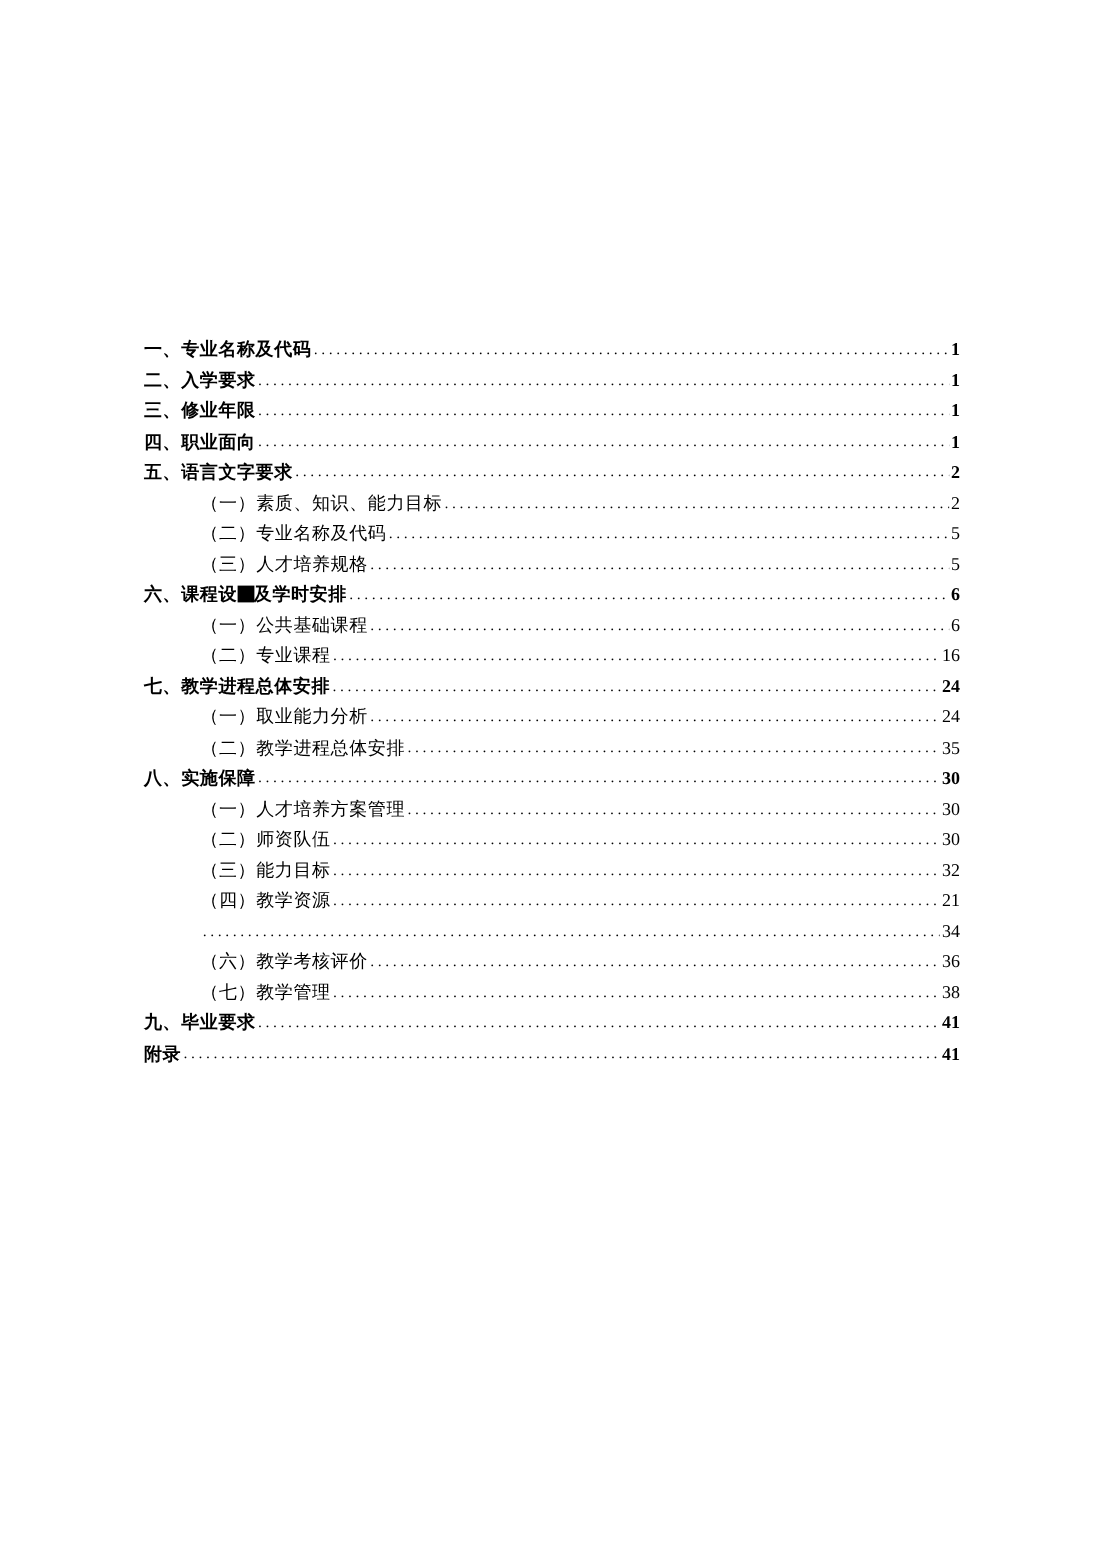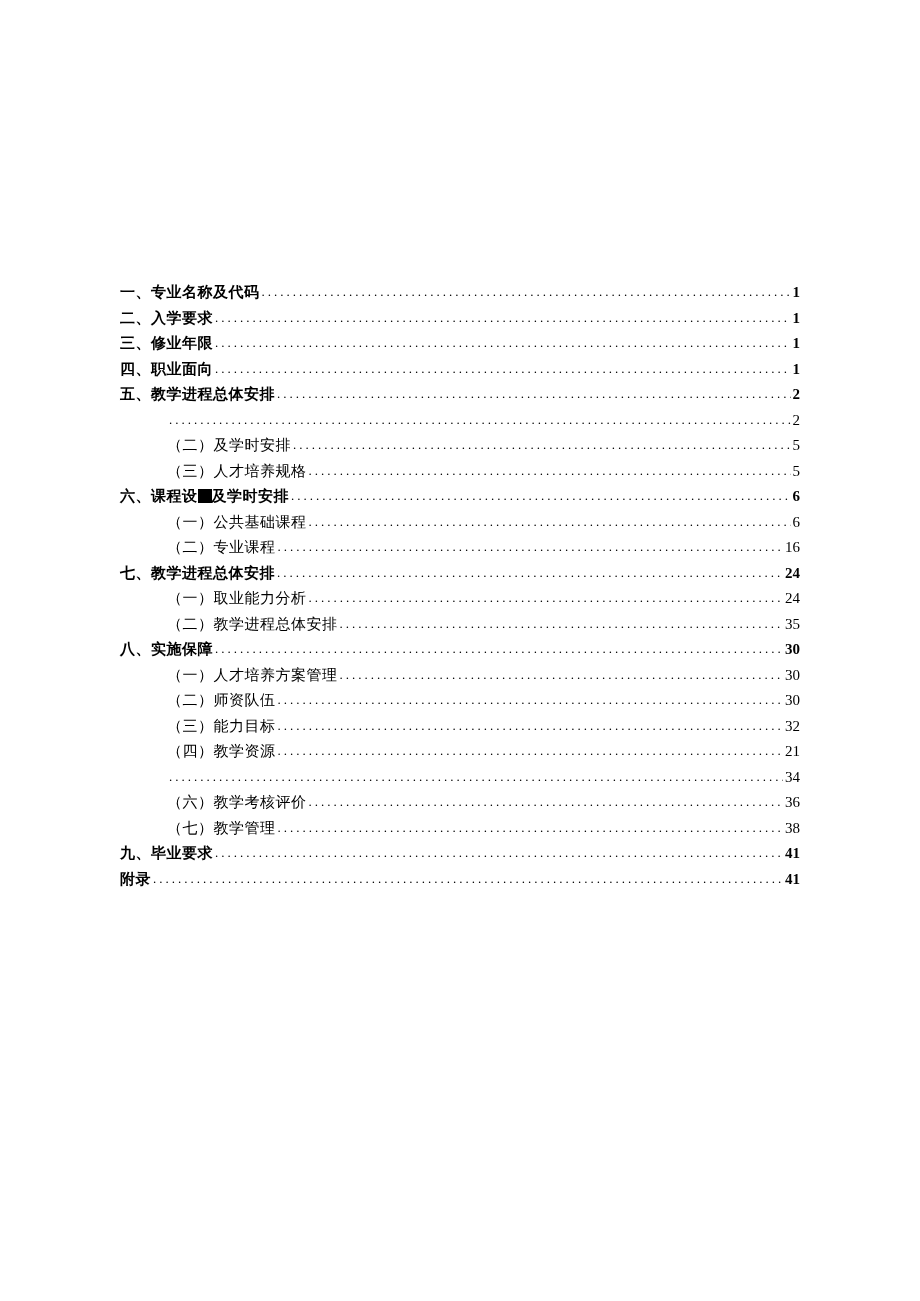--- a/index.html
+++ b/index.html
@@ -86,30 +86,31 @@
         <span class="toc-label bold">三、修业年限</span>
         <span class="toc-dots">........................................................................................................................................</span>
         <span class="toc-page bold">1</span>
       </div>
       <div class="toc-row indent-0">
         <span class="toc-label bold">四、职业面向</span>
         <span class="toc-dots">........................................................................................................................................</span>
         <span class="toc-page bold">1</span>
       </div>
       <div class="toc-row indent-0">
-        <span class="toc-label bold">五、教学进程总体安排</span>
+        <span class="toc-label bold">五、语言文字要求</span>
         <span class="toc-dots">........................................................................................................................................</span>
         <span class="toc-page bold">2</span>
       </div>
       <div class="toc-row indent-1">
+        <span class="toc-label">（一）素质、知识、能力目标</span>
         <span class="toc-dots">........................................................................................................................................</span>
         <span class="toc-page">2</span>
       </div>
       <div class="toc-row indent-1">
-        <span class="toc-label">（二）及学时安排</span>
+        <span class="toc-label">（二）专业名称及代码</span>
         <span class="toc-dots">........................................................................................................................................</span>
         <span class="toc-page">5</span>
       </div>
       <div class="toc-row indent-1">
         <span class="toc-label">（三）人才培养规格</span>
         <span class="toc-dots">........................................................................................................................................</span>
         <span class="toc-page">5</span>
       </div>
       <div class="toc-row indent-0">
         <span class="toc-label bold"><span>六、课程设</span><span class="black-square"></span><span>及学时安排</span></span>

